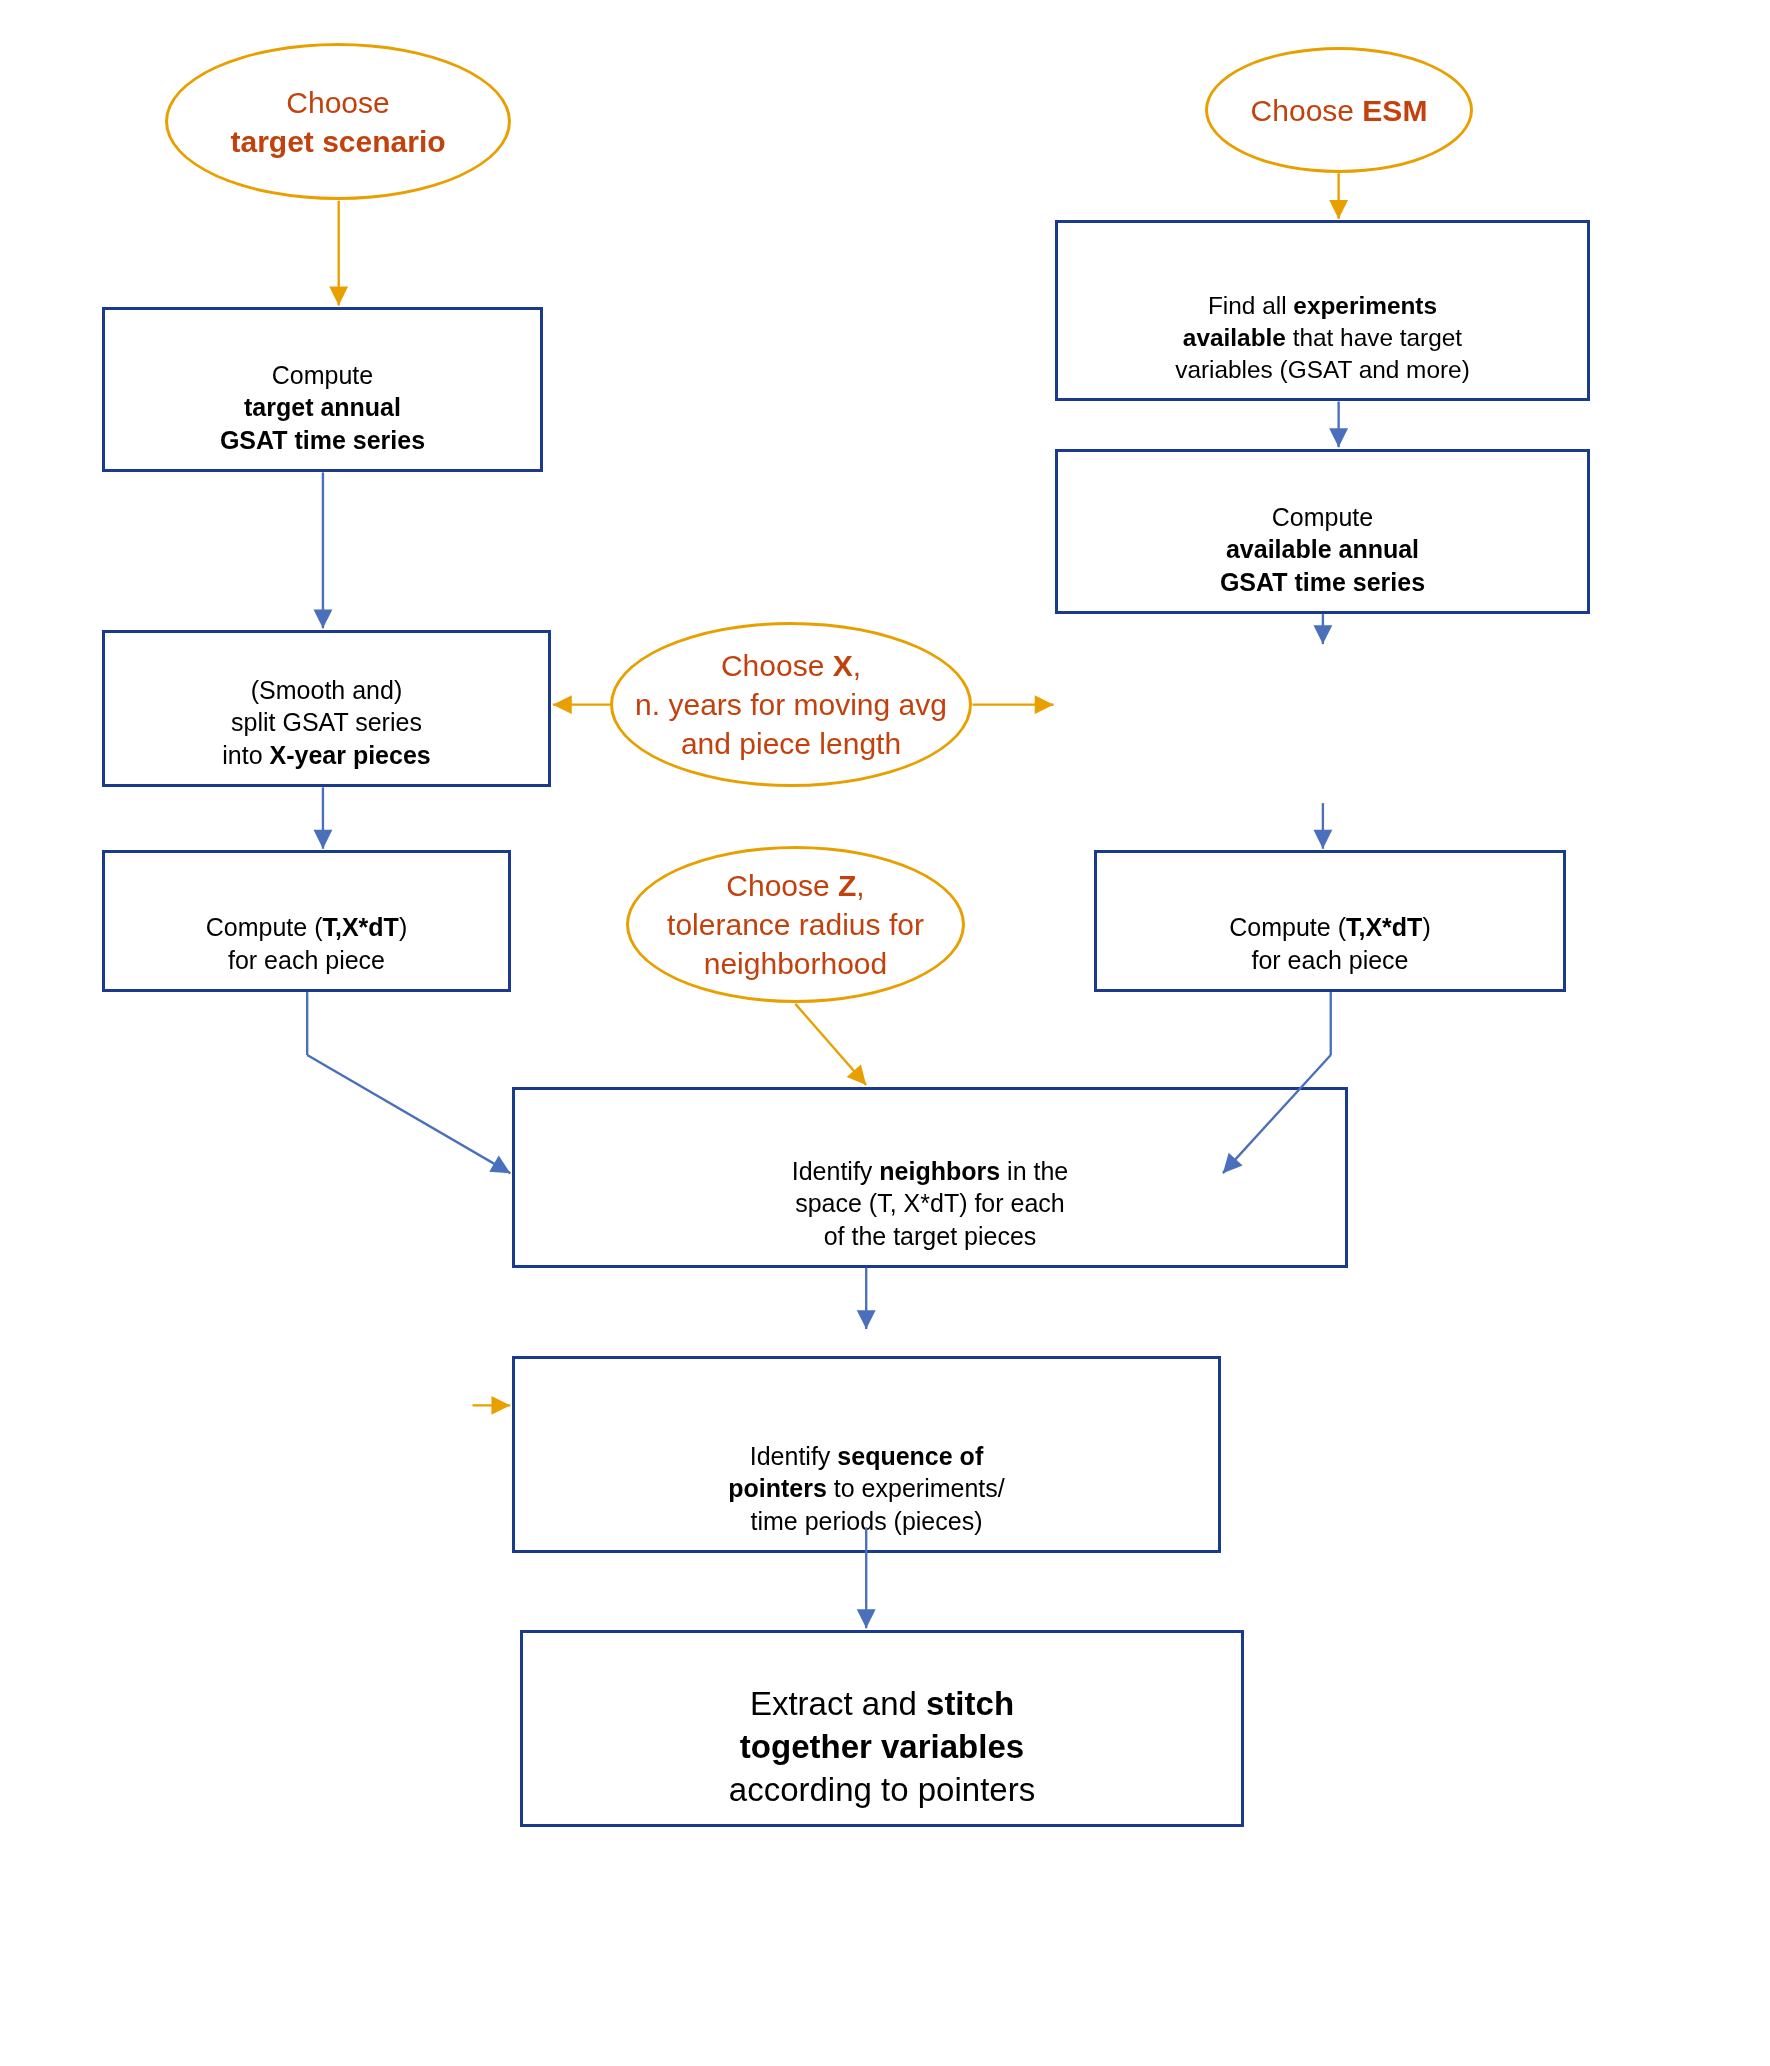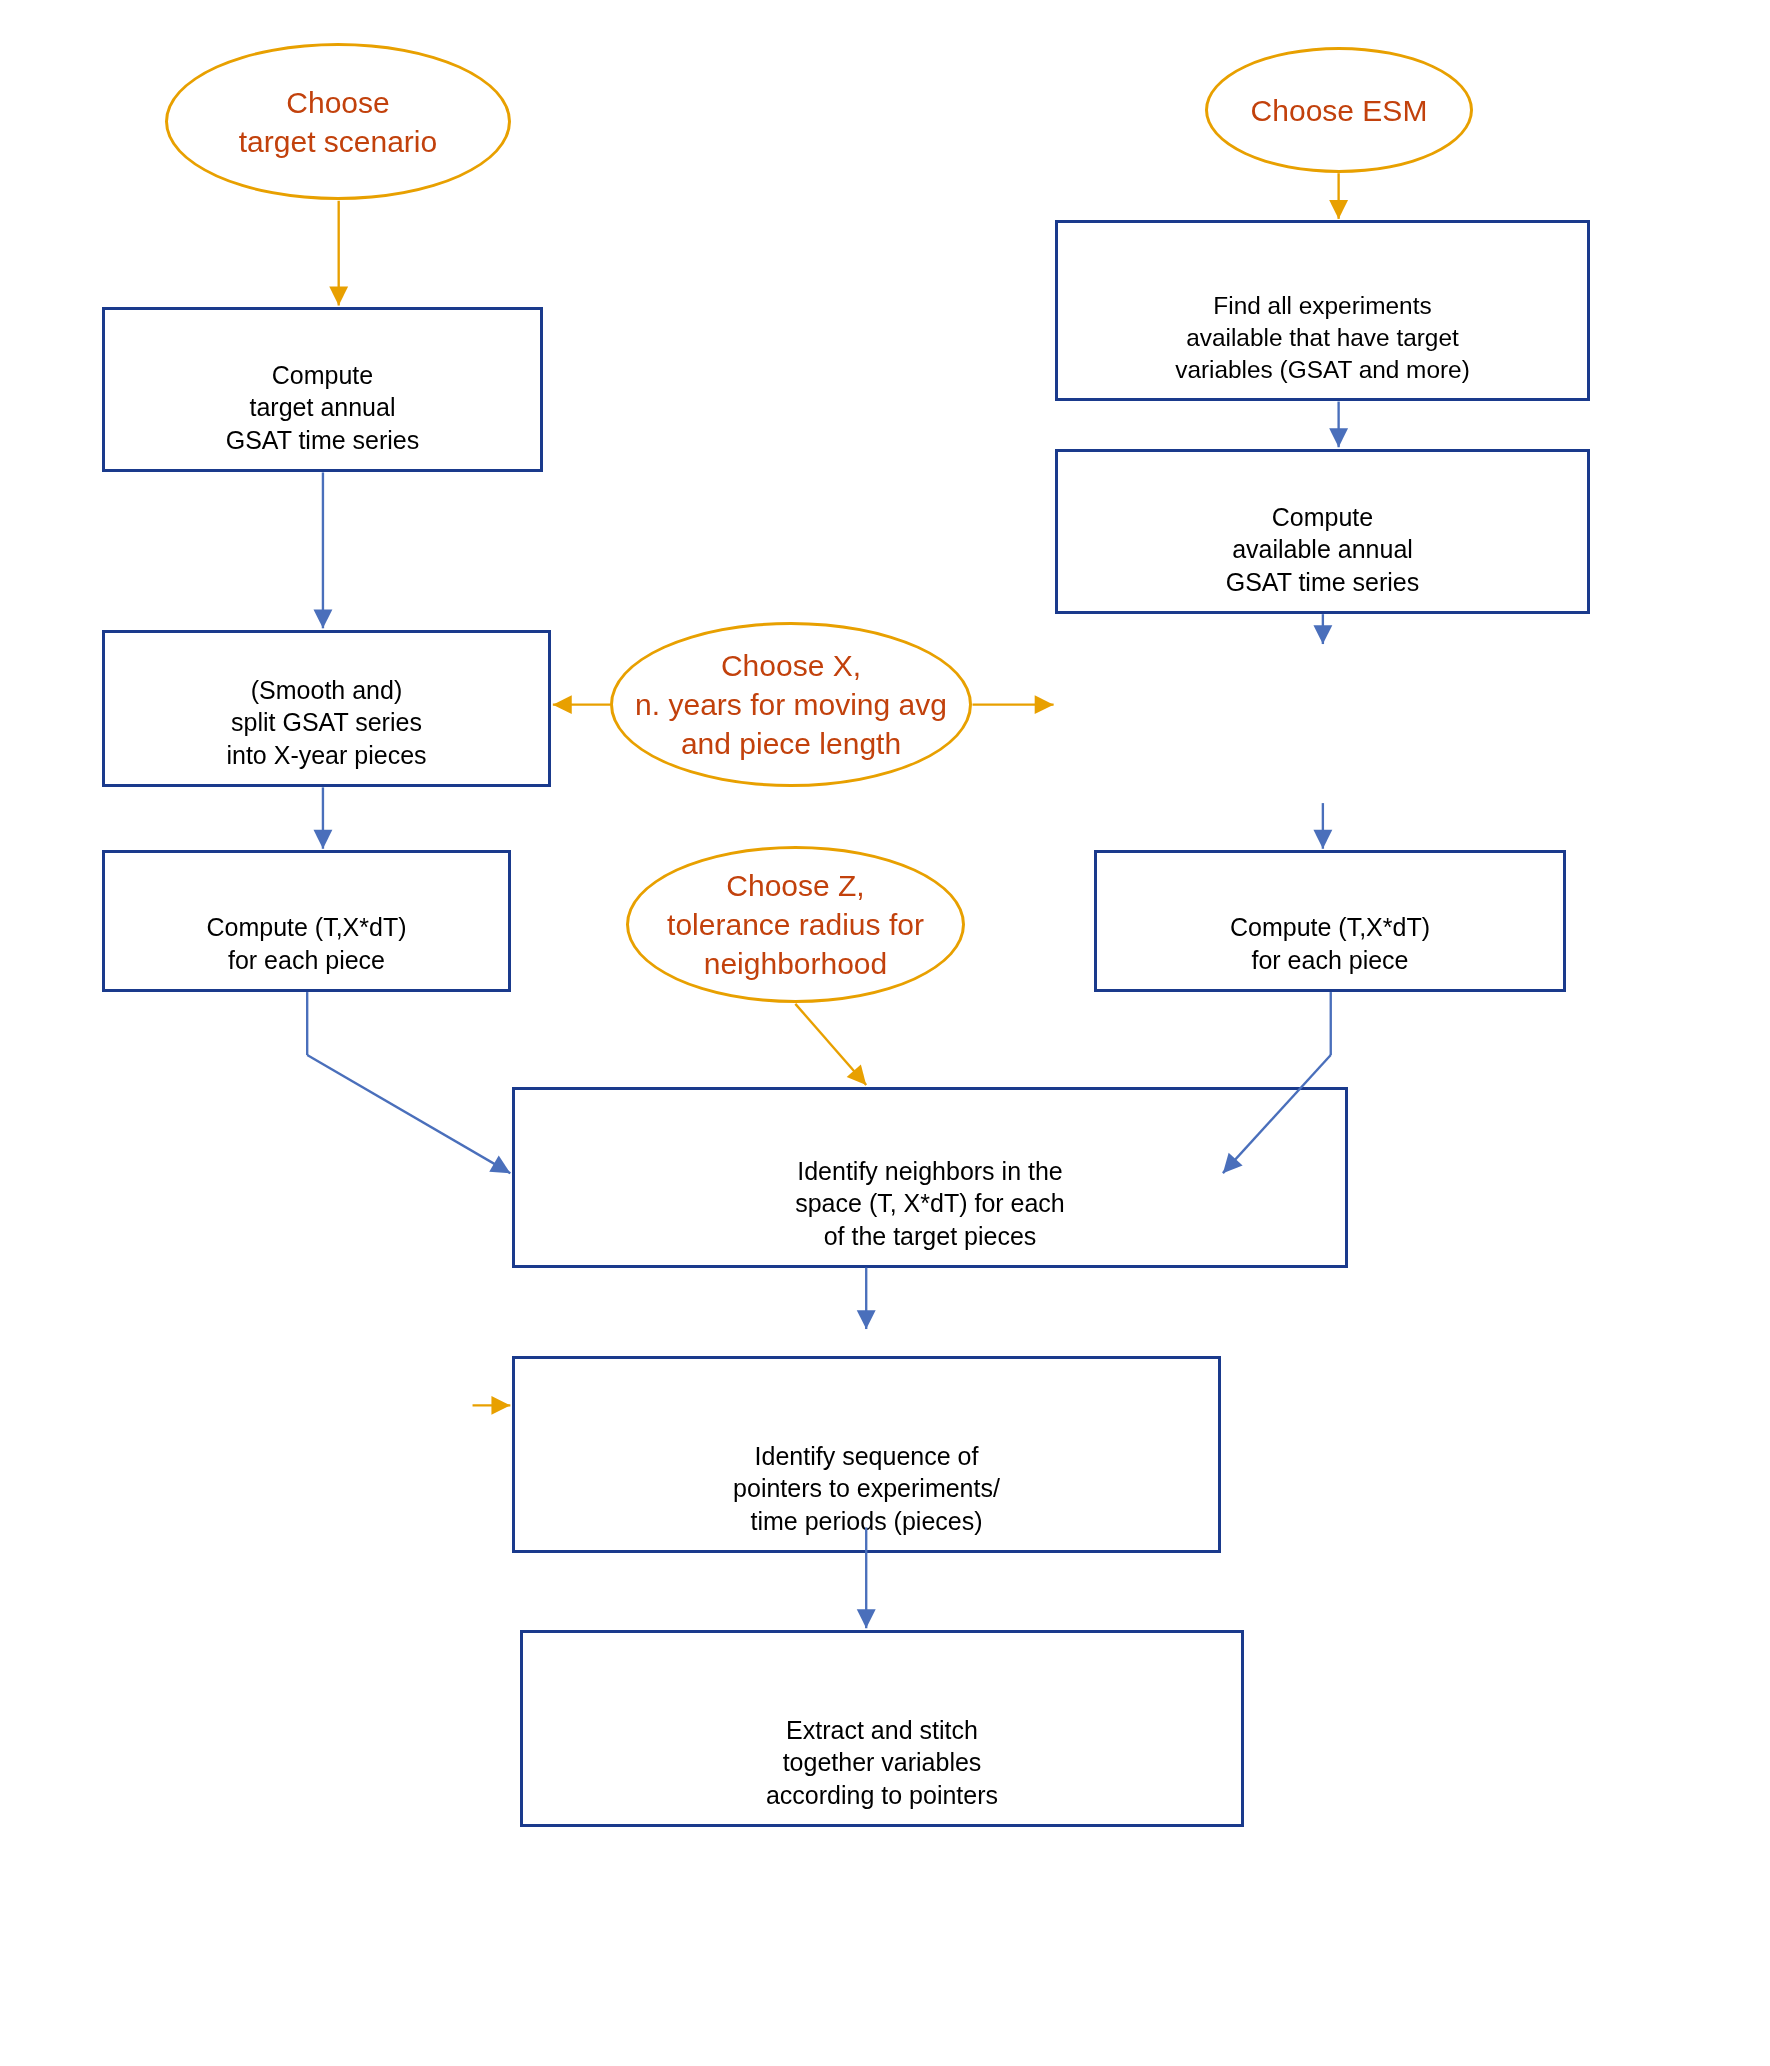--- a/index.html
+++ b/index.html
@@ -42,21 +42,21 @@
       display: flex;
       align-items: center;
       justify-content: center;
       text-align: center;
       font-size: 30px;
       line-height: 1.3;
       padding: 15.7px;
       color: #c2410c;
     }
 
-    .bold { font-weight: normal; }
+    .bold { font-weight: bold; }
 
     
     .arrows-svg {
       position: absolute;
       top: 0;
       left: 0;
       width: 1771px;
       height: 2066px;
       pointer-events: none;
     }
@@ -109,21 +109,21 @@
 
   <div class="box-rect" style="left:512px; top:1087px; width:836px; height:181px; font-size:25px;">
     <div>Identify <span class="bold">neighbors</span> in the<br>space  (T, X*dT) for each<br>of the target pieces</div>
   </div>
 
 
   <div class="box-rect" style="left:512px; top:1331px; width:709px; height:197px; font-size:25px;margin-top:25px;">
     <div>Identify <span class="bold">sequence of<br>pointers</span> to experiments/<br>time periods (pieces)</div>
   </div>
 
-  <div class="box-rect" style="left:520px; top:1630px; width:724px; height:197px; font-size:25px;">
+  <div class="box-rect" style="left:520px; top:1630px; width:724px; height:197px; font-size:33px;">
     <div>Extract and <span class="bold">stitch<br>together variables</span><br>according to pointers</div>
   </div>
 
   <svg class="arrows-svg" viewBox="0 0 2249 2624" width="1771" height="2066">
     <defs>
       <marker id="arrow-blue" markerWidth="12" markerHeight="12" refX="10" refY="6" orient="auto">
         <path d="M2,2 L10,6 L2,10 Z" fill="#4a6fbb"></path>
       </marker>
       <marker id="arrow-orange" markerWidth="12" markerHeight="12" refX="10" refY="6" orient="auto">
         <path d="M2,2 L10,6 L2,10 Z" fill="#e8a000"></path>

